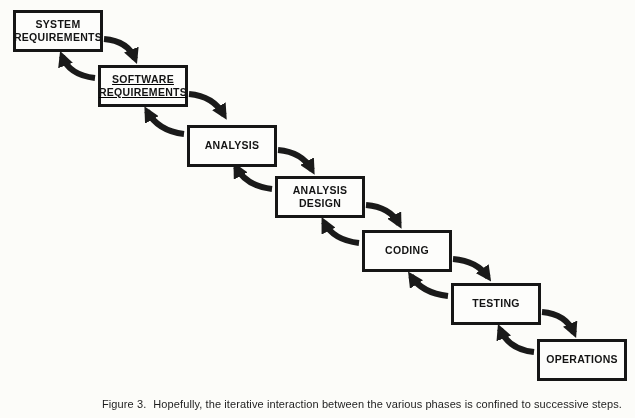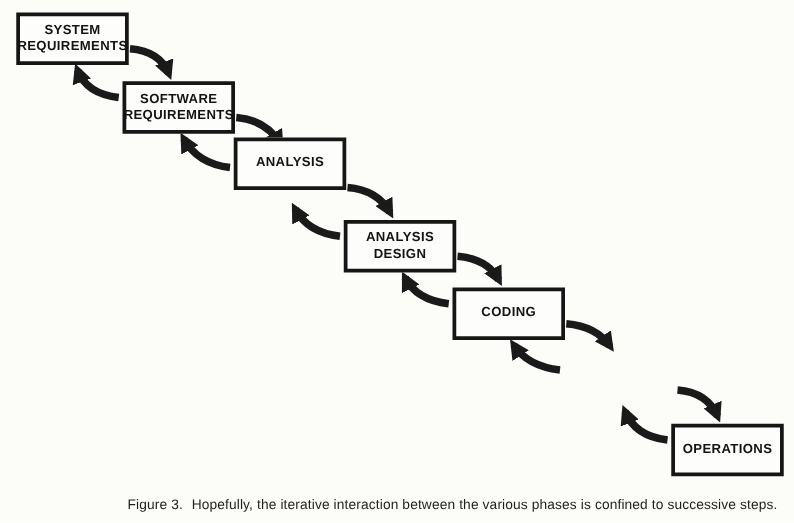--- a/index.html
+++ b/index.html
@@ -36,22 +36,22 @@
   }
   .phase-label {
     font-weight: bold;
     font-size: 10.5px;
     letter-spacing: 0.3px;
     line-height: 1.25;
     color: #141414;
     padding: 0 1px;
   }
   .p0 { left: 13px;  top: 10px;  }
-  .p1 { left: 98px;  top: 65px;  }
-  .p2 { left: 187px; top: 110px; text-align: center; }
+  .p1 { left: 98px;  top: 65px; text-decoration: underline;  }
+  .p2 { left: 187px; top: 125px; text-align: center; }
   .p3 { left: 275px; top: 176px; }
   .p4 { left: 362px; top: 230px; }
   .p5 { left: 451px; top: 283px; }
   .p6 { left: 537px; top: 339px; text-align: center; }
   .caption {
     position: absolute;
     left: 55px;
     top: 398px;
     width: 560px;
     font-size: 11px;
@@ -95,20 +95,23 @@
   </div>
   <div class="phase-box p2">
     <span class="phase-label">ANALYSIS</span>
   </div>
   <div class="phase-box p3">
     <span class="phase-label">ANALYSIS DESIGN</span>
   </div>
   <div class="phase-box p4">
     <span class="phase-label">CODING</span>
   </div>
+  <div class="phase-box p5">
+    <span class="phase-label">TESTING</span>
+  </div>
   <div class="phase-box p6">
     <span class="phase-label">OPERATIONS</span>
   </div>
 
   <div class="caption">
     <span class="cap-label">Figure 3.</span><span>Hopefully, the iterative interaction between the various phases is confined to successive steps.</span>
   </div>
 
 </div>
 

